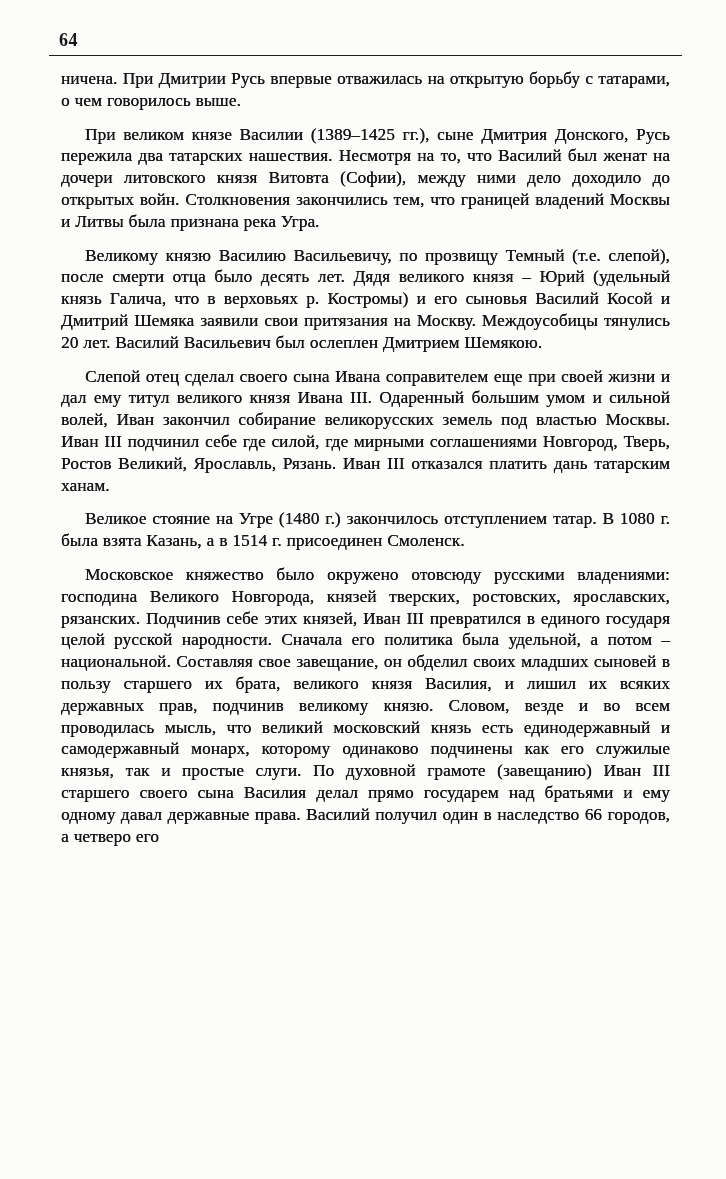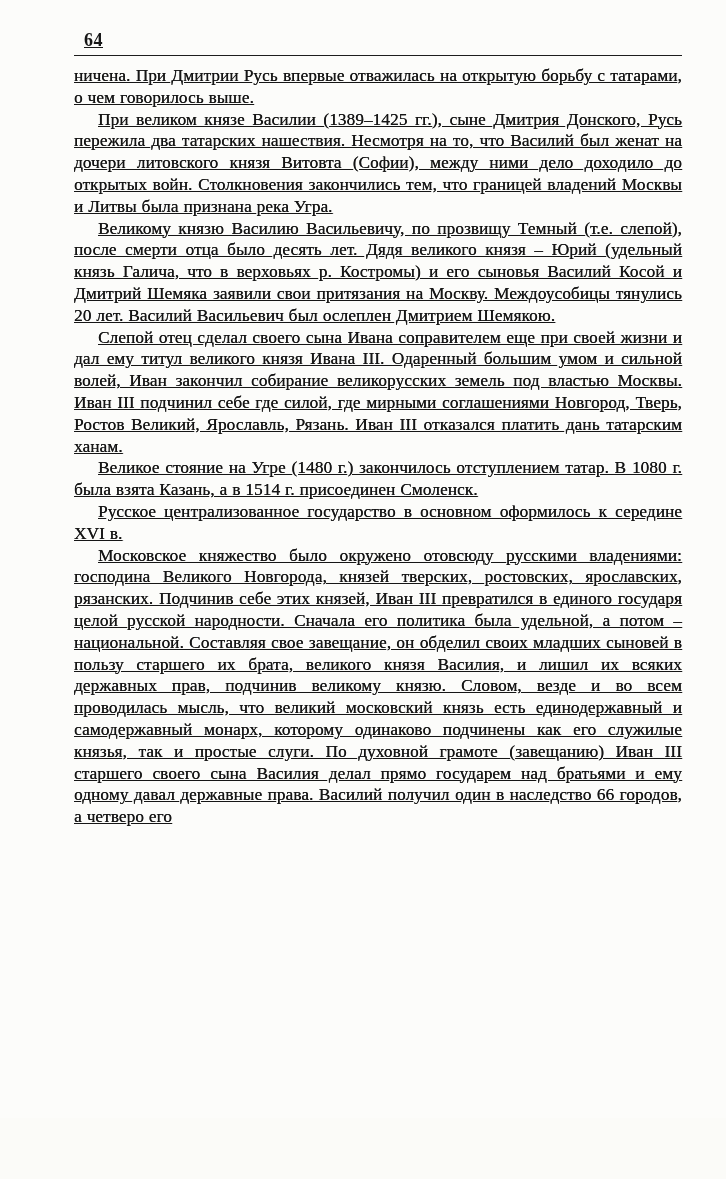--- a/index.html
+++ b/index.html
@@ -8,41 +8,40 @@
     width: 726px;
     height: 1179px;
     background: #fbfbf8;
     font-family: "Liberation Serif", serif;
     color: #161616;
     overflow: hidden;
   }
   .page {
     width: 726px;
     height: 1118px;
-    padding: 30px 44px 28px 74px;
+    padding: 30px 44px 28px 49px;
     background: #fcfcfa;
-    text-decoration: underline;
   }
   .page-header {
     padding-left: 10px;
     margin-bottom: 5px;
   }
   .page-number {
     font-size: 18px;
     font-weight: bold;
     line-height: 20px;
     letter-spacing: 0.5px;
   }
   .header-rule {
     border: none;
     border-top: 1.7px solid #1d1d1d;
     margin: 4px 0 9px 0;
   }
   .page-body p {
-    margin: 0;
+    margin: 12px;
     font-size: 17.2px;
     line-height: 21.8px;
     text-align: justify;
     text-indent: 24px;
     letter-spacing: 0.1px;
     word-spacing: 0.5px;
     text-shadow: 0.25px 0 0 currentColor; 
   }
   .page-body p.noindent {
     text-indent: 0;
@@ -58,17 +57,16 @@
   </div>
 
   <hr class="header-rule">
 
   <div class="page-body">
     <p class="noindent">ничена. При Дмитрии Русь впервые отважилась на открытую борьбу с татарами, о чем говорилось выше.</p>
     <p>При великом князе Василии (1389–1425 гг.), сыне Дмитрия Донского, Русь пережила два татарских нашествия. Несмотря на то, что Василий был женат на дочери литовского князя Витовта (Софии), между ними дело доходило до открытых войн. Столкновения закончились тем, что границей владений Москвы и Литвы была признана река Угра.</p>
     <p>Великому князю Василию Васильевичу, по прозвищу Темный (т.е. слепой), после смерти отца было десять лет. Дядя великого князя – Юрий (удельный князь Галича, что в верховьях р. Костромы) и его сыновья Василий Косой и Дмитрий Шемяка заявили свои притязания на Москву. Междоусобицы тянулись 20 лет. Василий Васильевич был ослеплен Дмитрием Шемякою.</p>
     <p>Слепой отец сделал своего сына Ивана соправителем еще при своей жизни и дал ему титул великого князя Ивана III. Одаренный большим умом и сильной волей, Иван закончил собирание великорусских земель под властью Москвы. Иван III подчинил себе где силой, где мирными соглашениями Новгород, Тверь, Ростов Великий, Ярославль, Рязань. Иван III отказался платить дань татарским ханам.</p>
     <p>Великое стояние на Угре (1480 г.) закончилось отступлением татар. В 1080 г. была взята Казань, а в 1514 г. присоединен Смоленск.</p>
-    <p>Русское централизованное государство в основном оформилось к середине XVI в.</p>
     <p>Московское княжество было окружено отовсюду русскими владениями: господина Великого Новгорода, князей тверских, ростовских, ярославских, рязанских. Подчинив себе этих князей, Иван III превратился в единого государя целой русской народности. Сначала его политика была удельной, а потом – национальной. Составляя свое завещание, он обделил своих младших сыновей в пользу старшего их брата, великого князя Василия, и лишил их всяких державных прав, подчинив великому князю. Словом, везде и во всем проводилась мысль, что великий московский князь есть единодержавный и самодержавный монарх, которому одинаково подчинены как его служилые князья, так и простые слуги. По духовной грамоте (завещанию) Иван III старшего своего сына Василия делал прямо государем над братьями и ему одному давал державные права. Василий получил один в наследство 66 городов, а четверо его</p>
   </div>
 
 </div>
 
 </body></html>

